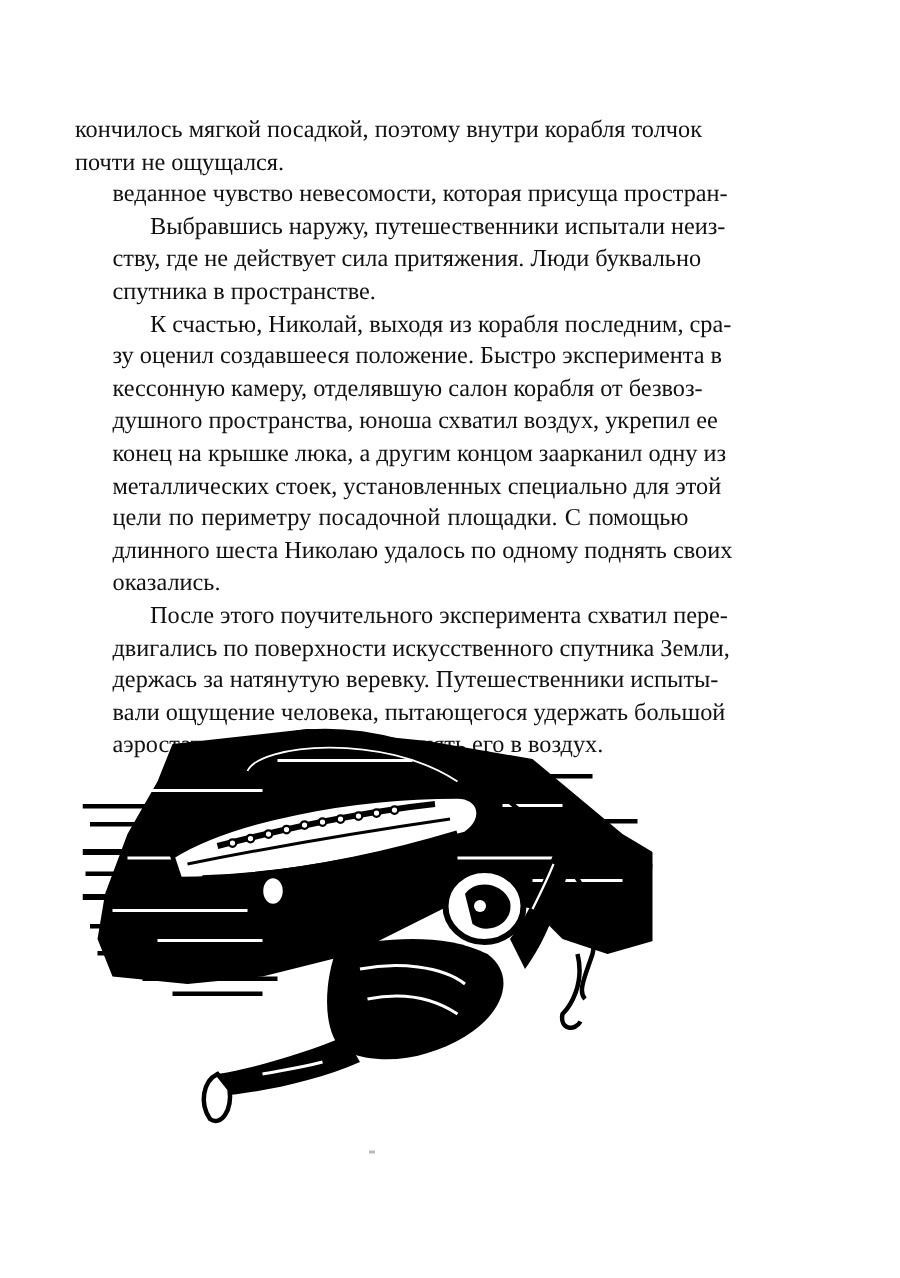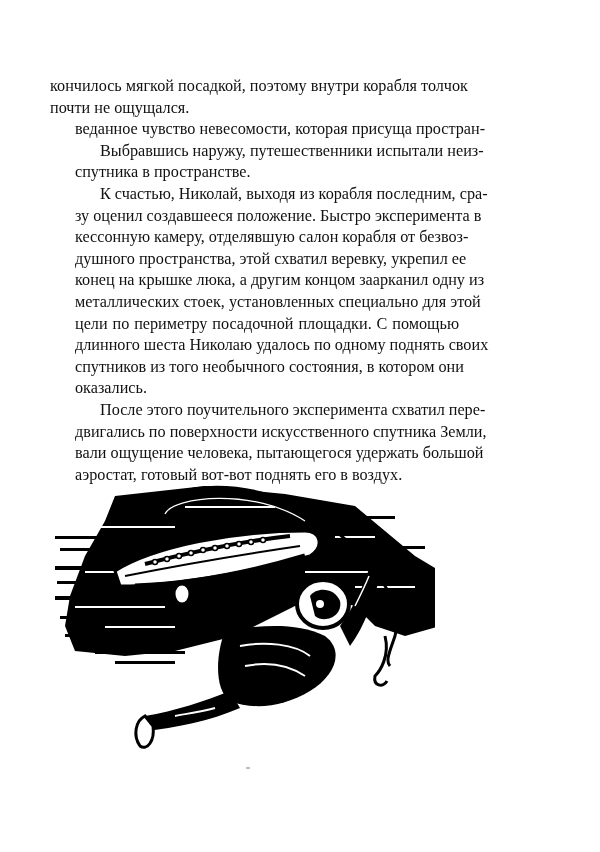--- a/index.html
+++ b/index.html
@@ -76,39 +76,40 @@
   <div class="text-block">
 
     <p class="continuation">
       <span class="line">кончилось мягкой посадкой, поэтому внутри корабля толчок</span>
       <span class="line last">почти не ощущался.</span>
     </p>
 
     <p>
       <span class="line">веданное чувство невесомости, которая присуща простран-</span>
       <span class="line" style="padding-left:25px;">Выбравшись наружу, путешественники испытали неиз-</span>
+      <span class="line">ству, где не действует сила притяжения. Люди буквально</span>
       <span class="line last">спутника в пространстве.</span>
     </p>
 
     <p>
       <span class="line" style="padding-left:25px;">К счастью, Николай, выходя из корабля последним, сра-</span>
       <span class="line">зу оценил создавшееся положение. Быстро эксперимента в</span>
       <span class="line">кессонную камеру, отделявшую салон корабля от безвоз-</span>
-      <span class="line">душного пространства, этой схватил веревку, укрепил ее</span>
+      <span class="line">душного пространства, юноша схватил воздух, укрепил ее</span>
       <span class="line">конец на крышке люка, а другим концом заарканил одну из</span>
       <span class="line">металлических стоек, установленных специально для этой</span>
       <span class="line">цели по периметру посадочной площадки. С помощью</span>
       <span class="line">длинного шеста Николаю удалось по одному поднять своих</span>
-      <span class="line">спутников из того необычного состояния, в котором они</span>
       <span class="line last">оказались.</span>
     </p>
 
     <p>
       <span class="line" style="padding-left:25px;">После этого поучительного эксперимента схватил пере-</span>
       <span class="line">двигались по поверхности искусственного спутника Земли,</span>
+      <span class="line">держась за натянутую веревку. Путешественники испыты-</span>
       <span class="line">вали ощущение человека, пытающегося удержать большой</span>
       <span class="line last">аэростат, готовый вот-вот поднять его в воздух.</span>
     </p>
   </div>
 
   <div class="illustration">
     <svg viewBox="0 0 380 285" xmlns="http://www.w3.org/2000/svg">
 
       <g fill="#000">
         <path d="M60 20 L150 10 L230 18 L300 30 L330 55 L360 80 L385 95 L385 150 L350 160 L320 150 L300 130 L260 120 L220 140 L180 160 L120 175 L70 180 L20 175 L10 150 L15 120 L30 80 L50 45 Z"></path>

